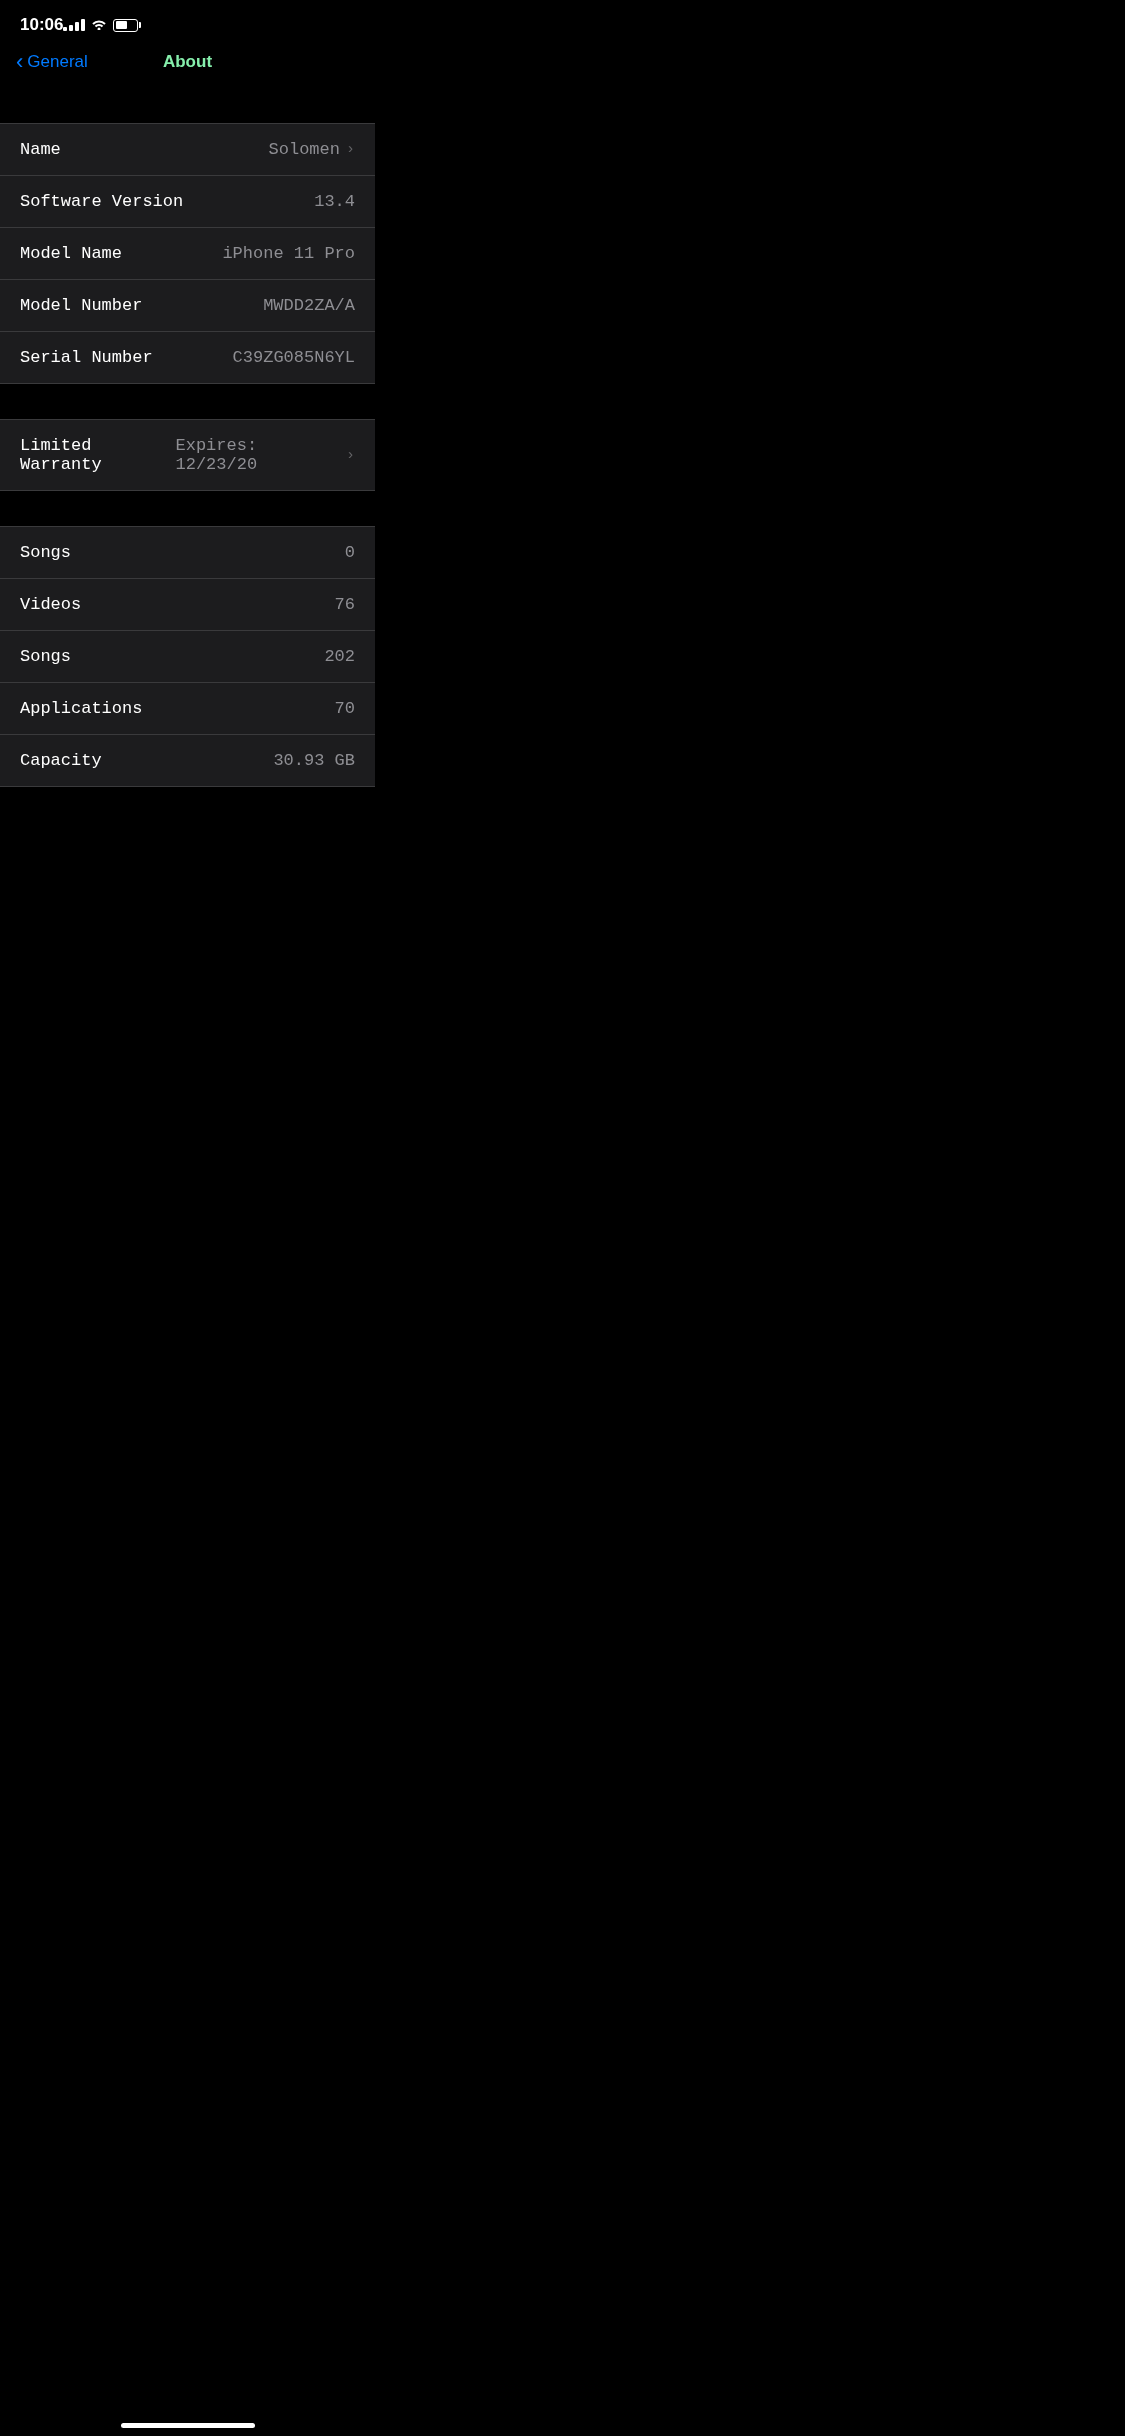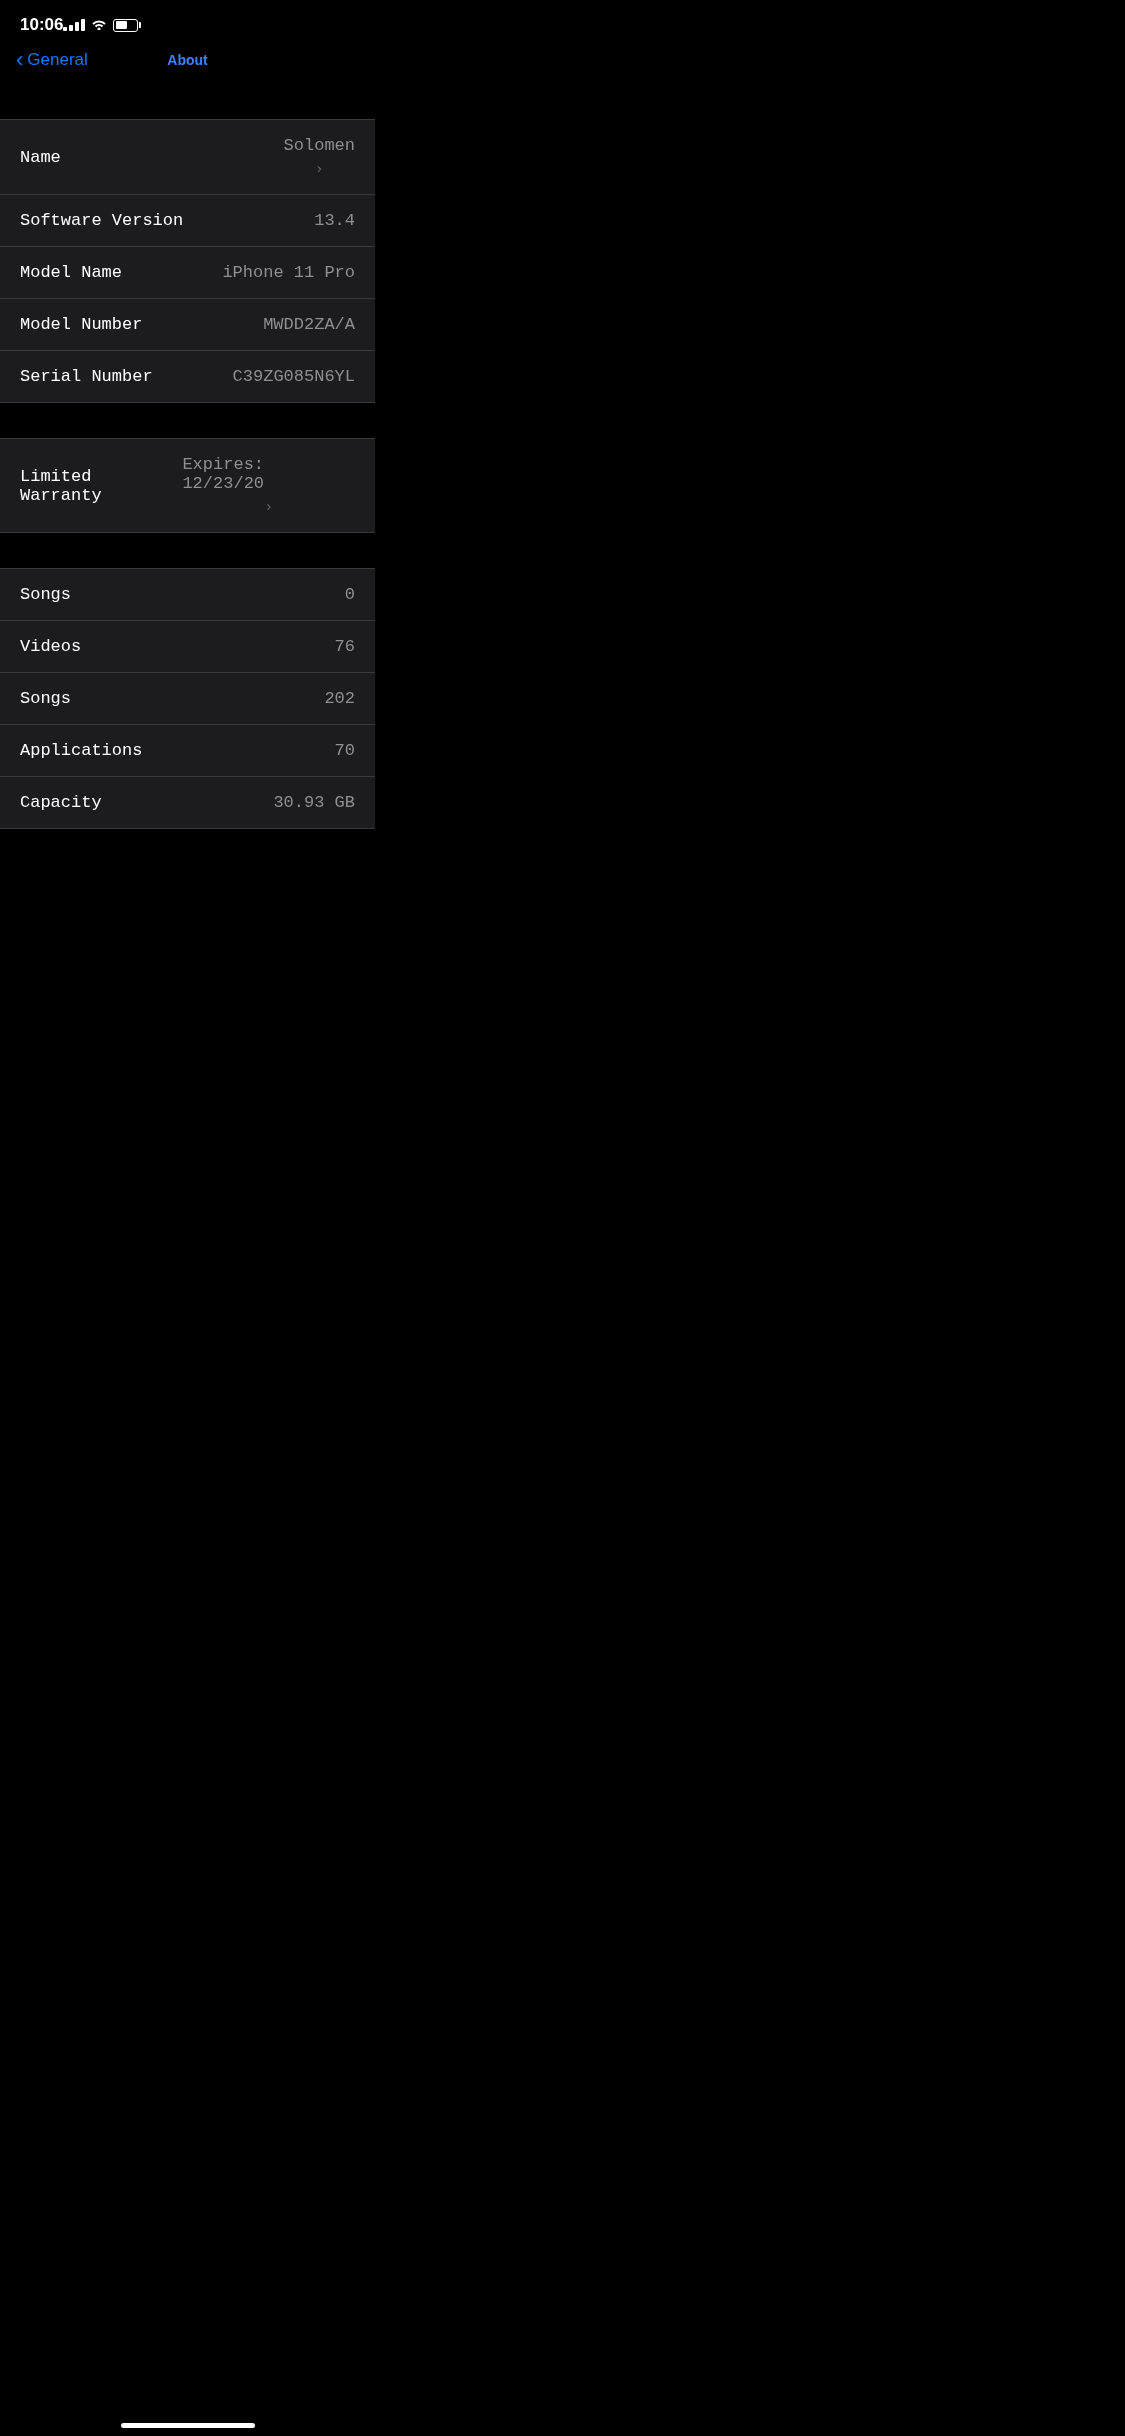--- a/index.html
+++ b/index.html
@@ -107,23 +107,23 @@
     }
 
     .back-chevron {
       font-size: 22px;
       font-weight: 300;
       line-height: 1;
       margin-top: -1px;
     }
 
     .nav-title {
-      font-size: 14px;
+      font-size: 17px;
       font-weight: 600;
-      color: #3b82f6;
+      color: #86efac;
     }
 
     .section-gap {
       background-color: #000000;
       height: 35px;
     }
 
     .settings-group {
       background-color: #1c1c1e;
       border-top: 0.5px solid #3a3a3c;
@@ -149,21 +149,20 @@
       color: #ffffff;
       font-weight: 400;
     }
 
     .row-value {
       display: flex;
       align-items: center;
       gap: 6px;
       color: #8e8e93;
       font-size: 17px;
-      flex-direction: column;
     }
 
     .chevron-right {
       color: #636366;
       font-size: 15px;
       font-weight: 500;
     }
 
     .home-indicator {
       display: flex;

